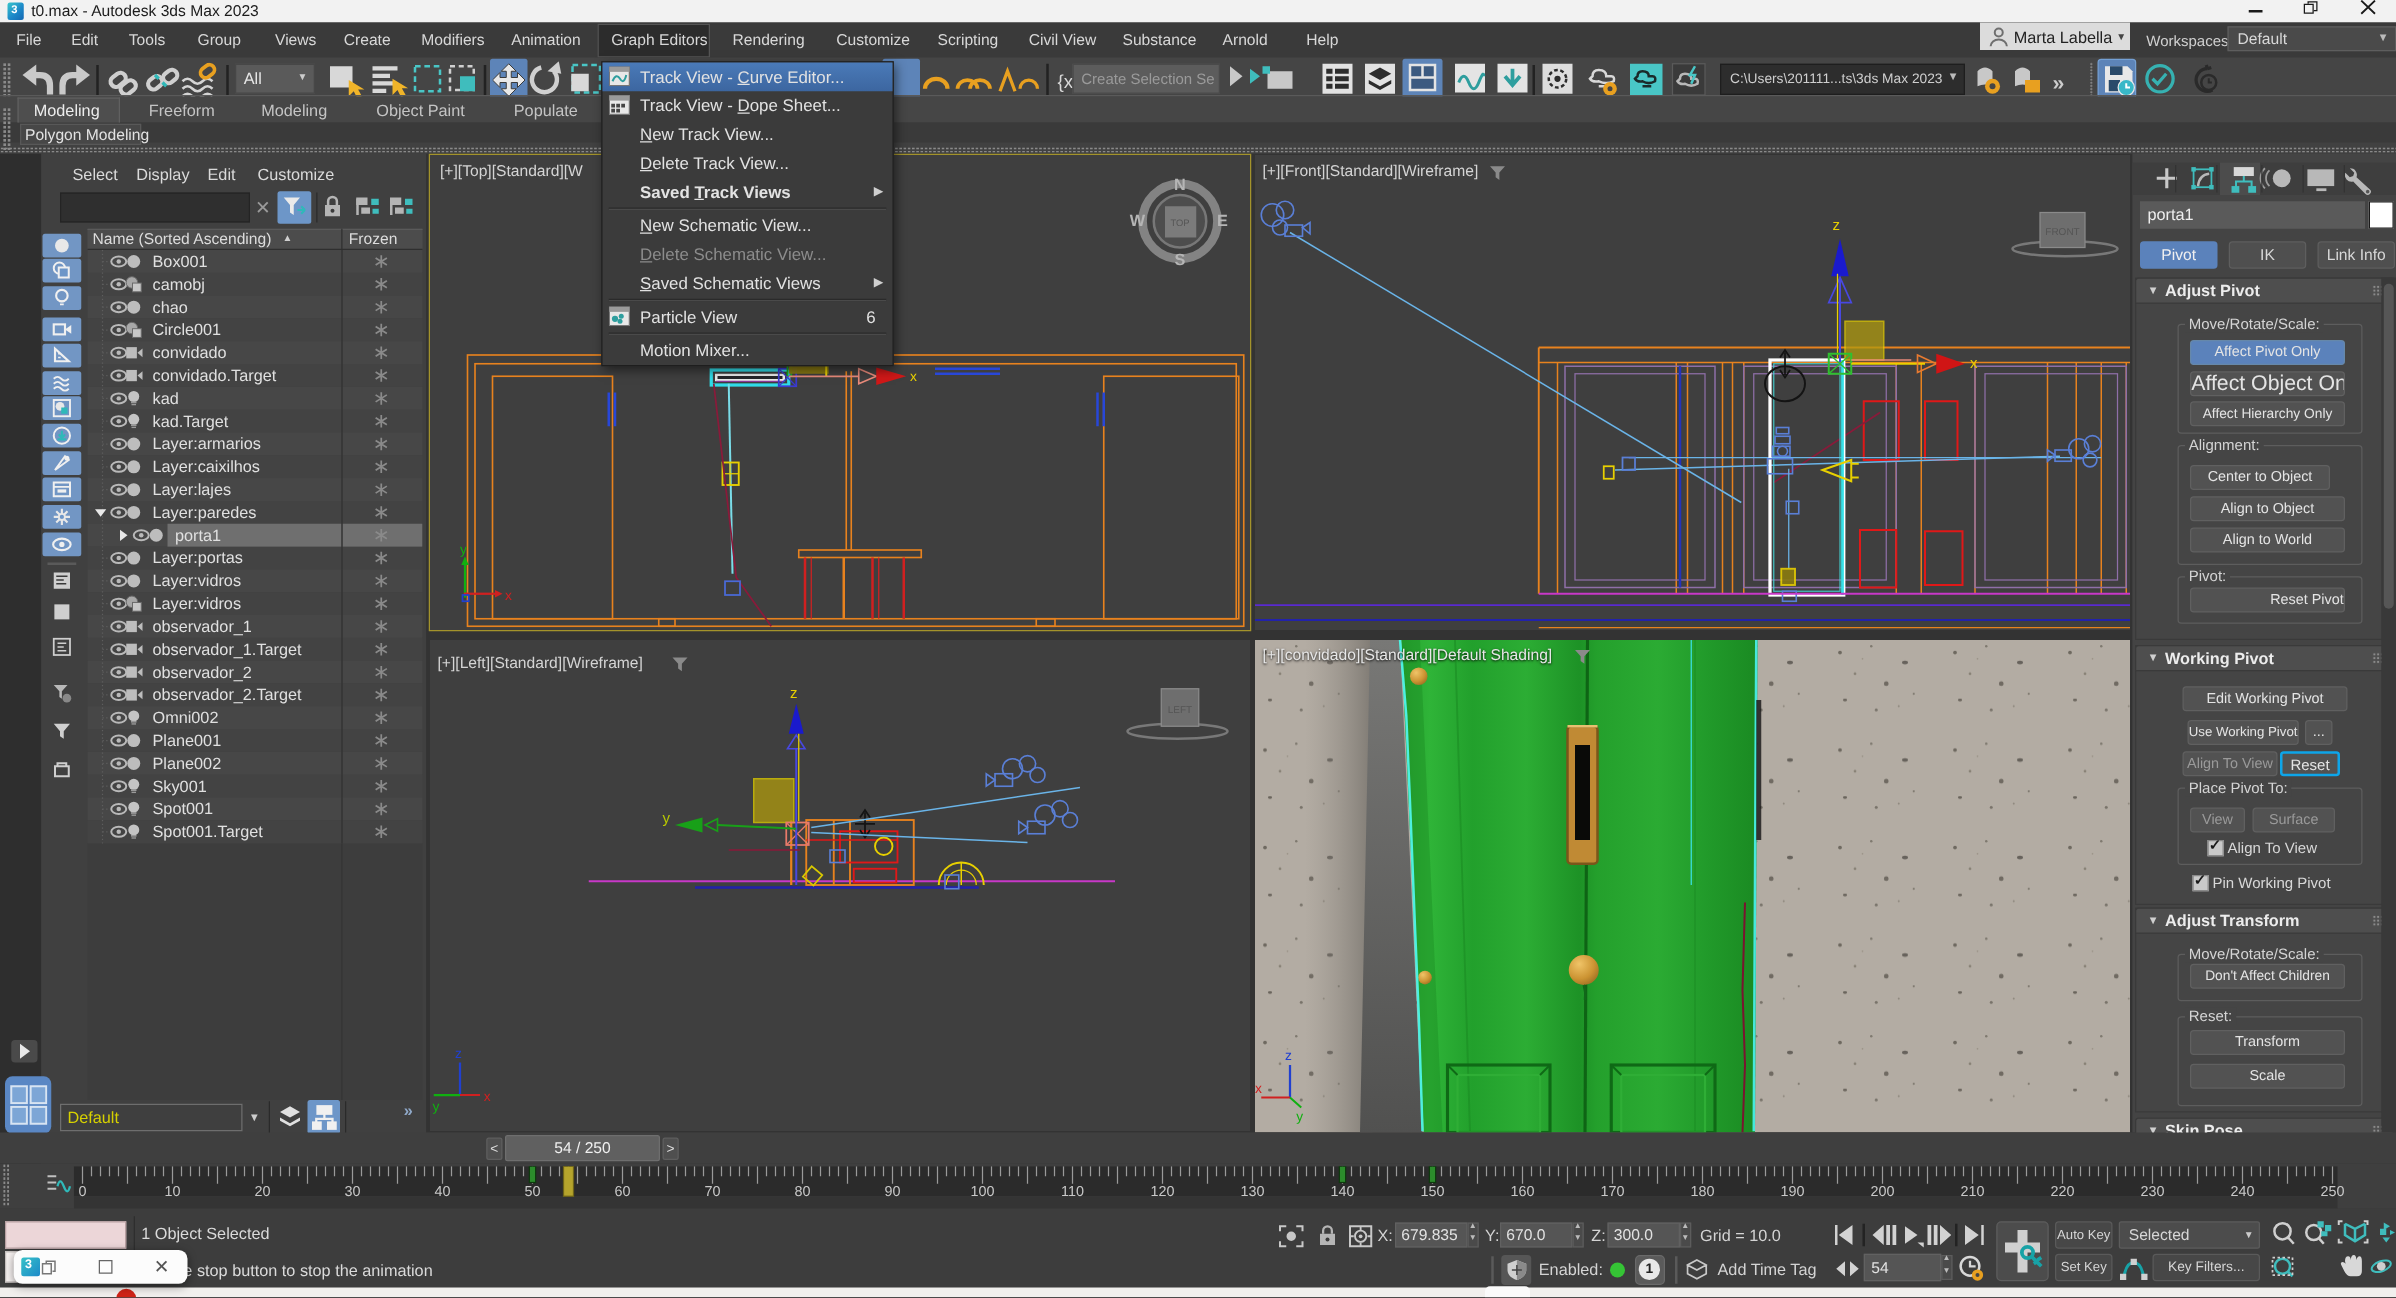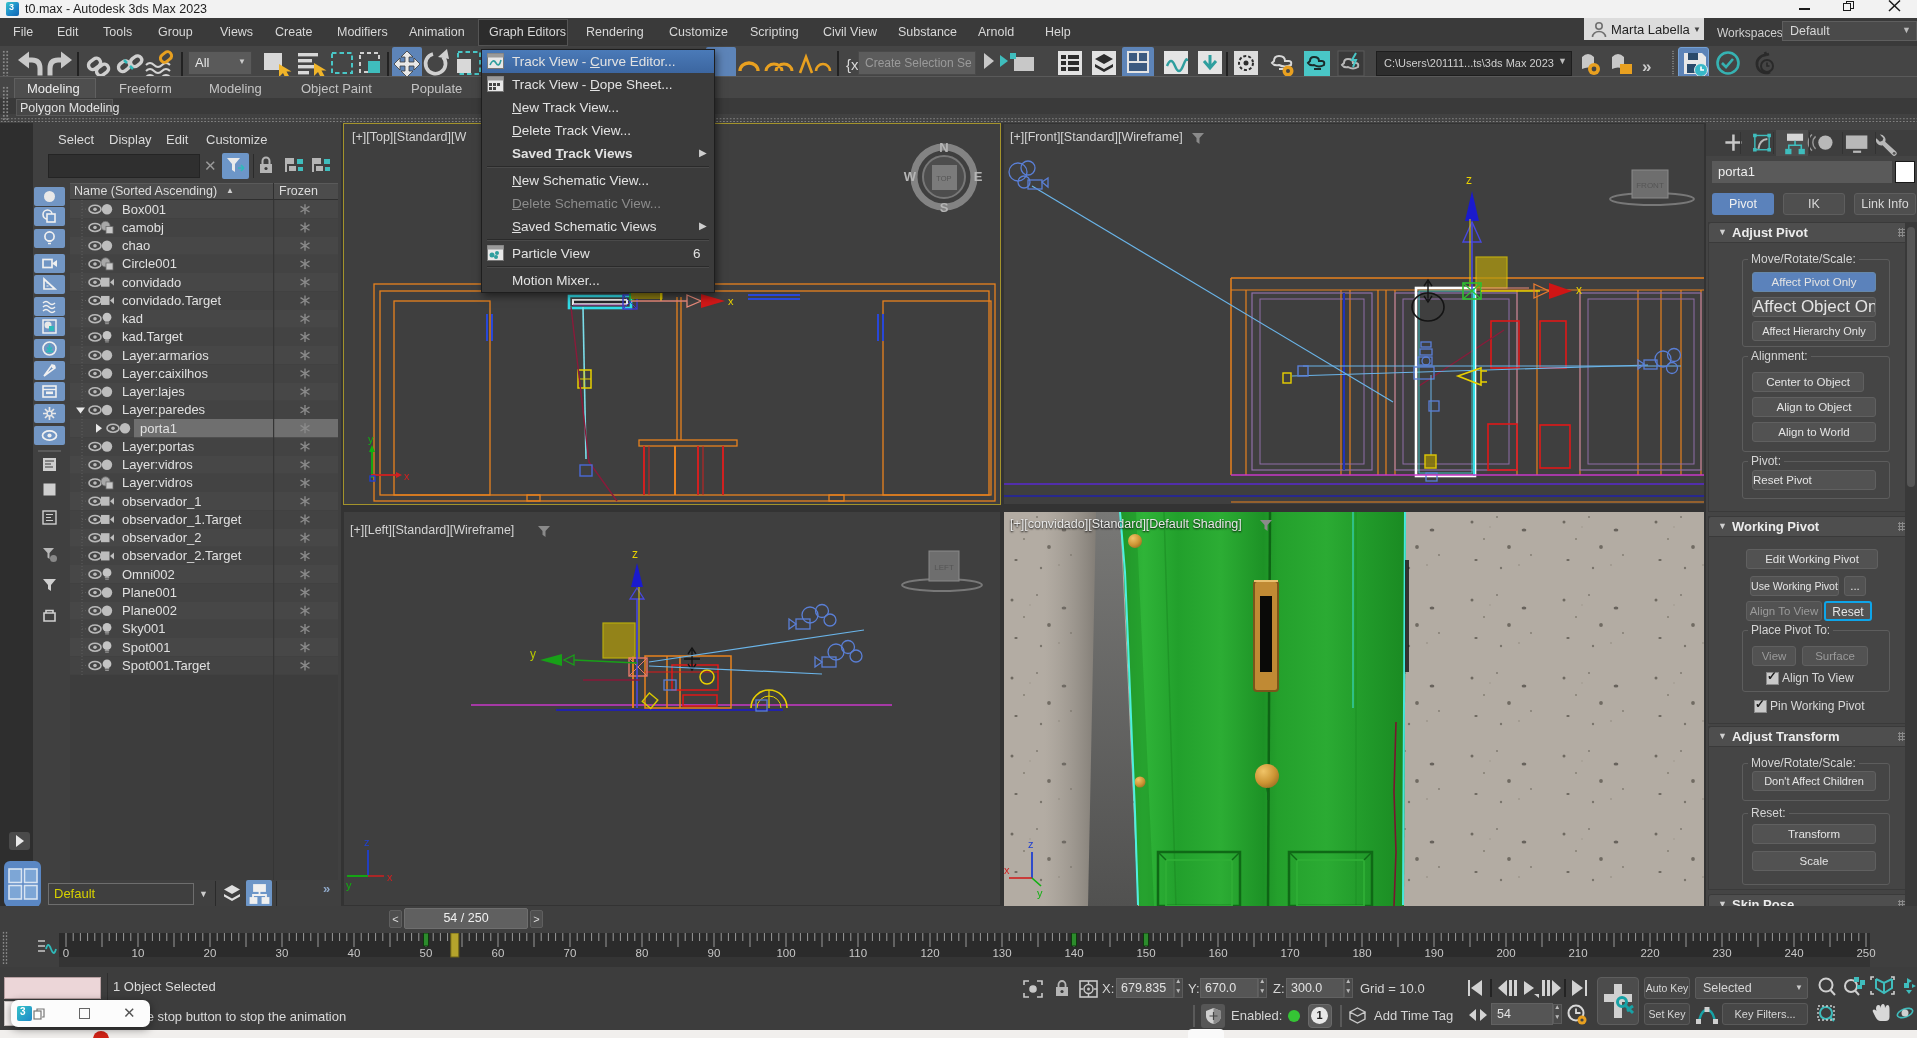--- a/index.html
+++ b/index.html
@@ -943,21 +943,21 @@
       <div class="abs" style="left:46px;top:149px;width:124px;height:20px;background:#5b82bb;border:1px solid #68a;border-radius:3px;color:#e4e4e4;font-size:11.5px;text-align:center;line-height:18px;box-sizing:border-box;white-space:nowrap;overflow:hidden;">Affect Pivot Only</div>
       <div class="abs" style="left:46px;top:174px;width:124px;height:20px;background:#525252;border:1px solid #606060;border-radius:3px;color:#e4e4e4;font-size:17px;text-align:center;line-height:18px;box-sizing:border-box;white-space:nowrap;overflow:hidden;">Affect Object Only</div>
       <div class="abs" style="left:46px;top:198px;width:124px;height:20px;background:#525252;border:1px solid #606060;border-radius:3px;color:#e4e4e4;font-size:11px;text-align:center;line-height:18px;box-sizing:border-box;white-space:nowrap;overflow:hidden;">Affect Hierarchy Only</div>
       <div class="abs" style="left:36px;top:233px;width:148px;height:96px;border:1px solid #5d5d5d;border-radius:3px;box-sizing:border-box;"></div>
       <span class="abs" style="left:42px;top:226px;background:#454545;padding:0 3px;color:#d4d4d4;font-size:12px;">Alignment:</span>
       <div class="abs" style="left:46px;top:249px;width:112px;height:20px;background:#525252;border:1px solid #606060;border-radius:3px;color:#e4e4e4;font-size:11.5px;text-align:center;line-height:18px;box-sizing:border-box;white-space:nowrap;overflow:hidden;">Center to Object</div>
       <div class="abs" style="left:46px;top:274px;width:124px;height:20px;background:#525252;border:1px solid #606060;border-radius:3px;color:#e4e4e4;font-size:11.5px;text-align:center;line-height:18px;box-sizing:border-box;white-space:nowrap;overflow:hidden;">Align to Object</div>
       <div class="abs" style="left:46px;top:299px;width:124px;height:20px;background:#525252;border:1px solid #606060;border-radius:3px;color:#e4e4e4;font-size:11.5px;text-align:center;line-height:18px;box-sizing:border-box;white-space:nowrap;overflow:hidden;">Align to World</div>
       <div class="abs" style="left:36px;top:338px;width:148px;height:38px;border:1px solid #5d5d5d;border-radius:3px;box-sizing:border-box;"></div>
       <span class="abs" style="left:42px;top:331px;background:#454545;padding:0 3px;color:#d4d4d4;font-size:12px;">Pivot:</span>
-      <div class="abs" style="left:46px;top:347px;width:124px;height:20px;background:#525252;border:1px solid #606060;border-radius:3px;color:#e4e4e4;font-size:11.5px;text-align:left;line-height:18px;box-sizing:border-box;white-space:nowrap;overflow:hidden;">Reset Pivot</div>
+      <div class="abs" style="left:46px;top:347px;width:124px;height:20px;background:#525252;border:1px solid #606060;border-radius:3px;color:#e4e4e4;font-size:11.5px;text-align:right;line-height:18px;box-sizing:border-box;white-space:nowrap;overflow:hidden;">Reset Pivot</div>
       <div class="abs" style="left:2px;top:393px;width:207px;height:208px;background:#454545;border:1px solid #3a3a3a;box-sizing:border-box;"></div>
       <div class="abs" style="left:2px;top:393px;width:207px;height:21px;background:#4e4e4e;border:1px solid #3a3a3a;border-radius:3px 3px 0 0;box-sizing:border-box;"></div>
       <span class="abs" style="left:12px;top:398px;color:#cfcfcf;font-size:9px;">▼</span>
       <span class="abs" style="left:26px;top:396px;color:#ececec;font-size:13px;font-weight:bold;">Working Pivot</span>
       <div class="abs" style="left:192px;top:399px;width:9px;height:9px;background-image:radial-gradient(#8a8a8a 1px,transparent 1.2px);background-size:3px 3px;"></div>
       <div class="abs" style="left:40px;top:426px;width:132px;height:20px;background:#525252;border:1px solid #606060;border-radius:3px;color:#e4e4e4;font-size:11.5px;text-align:center;line-height:18px;box-sizing:border-box;white-space:nowrap;overflow:hidden;">Edit Working Pivot</div>
       <div class="abs" style="left:44px;top:453px;width:89px;height:20px;background:#525252;border:1px solid #606060;border-radius:3px;color:#e4e4e4;font-size:10.6px;text-align:center;line-height:18px;box-sizing:border-box;white-space:nowrap;">Use Working Pivot</div>
       <div class="abs" style="left:138px;top:453px;width:22px;height:20px;background:#525252;border:1px solid #606060;border-radius:3px;color:#e4e4e4;font-size:11.5px;text-align:center;line-height:18px;box-sizing:border-box;white-space:nowrap;overflow:hidden;">...</div>
       <div class="abs" style="left:40px;top:478px;width:76px;height:20px;background:#525252;border:1px solid #606060;border-radius:3px;color:#9a9a9a;font-size:11.5px;text-align:center;line-height:18px;box-sizing:border-box;white-space:nowrap;overflow:hidden;">Align To View</div>
       <div class="abs" style="left:118px;top:478px;width:48px;height:20px;background:#525252;border:2px solid #0ea5e9;border-radius:3px;color:#e4e4e4;font-size:12px;text-align:center;line-height:18px;box-sizing:border-box;white-space:nowrap;overflow:hidden;">Reset</div>

